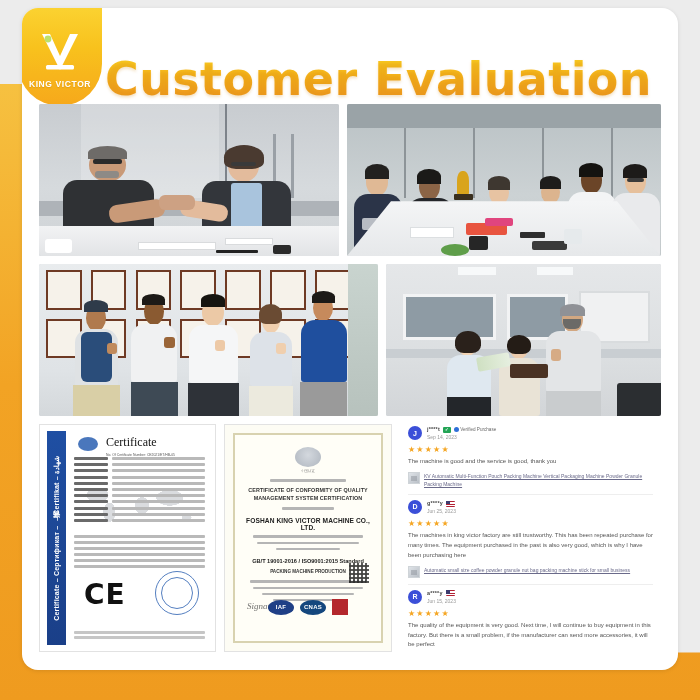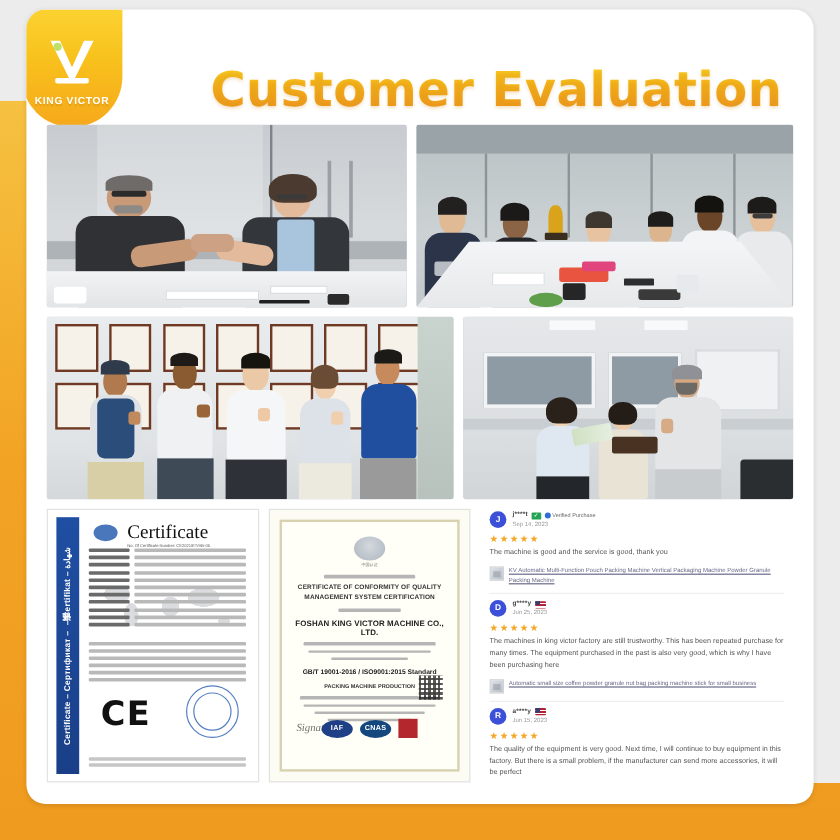--- a/index.html
+++ b/index.html
@@ -66,21 +66,21 @@
     color: #ffffff;
     font-size: 8.5px;
     font-weight: bold;
     letter-spacing: .6px;
     margin-top: 3px;
     text-shadow: 0 1px 1px rgba(180,120,0,.35);
   }
   .title {
     position: absolute;
     right: 26px; top: 44px;
-    font-size: 40px;
+    font-size: 46px;
     font-weight: bold;
     letter-spacing: .4px;
     background: linear-gradient(180deg, #f9d423 0%, #f6b21a 45%, #ef8f22 100%);
     -webkit-background-clip: text;
     background-clip: text;
     color: transparent;
     -webkit-text-fill-color: transparent;
     text-shadow: 0 2px 3px rgba(210,140,20,.25);
     font-family: "DejaVu Sans", sans-serif;
   }
@@ -156,21 +156,21 @@
   .ce-logo {
     position:absolute; left: 8px; top: 6px;
     width: 20px; height: 14px;
     border-radius: 50%;
     background: #2a5fb0;
     opacity:.85;
   }
   .ce-title {
     position: absolute; left: 36px; top: 4px;
     font-family: "Liberation Serif", serif;
-    font-size: 16px; color: #111;
+    font-size: 12px; color: #111;
   }
   .ce-sub {
     position:absolute; left: 36px; top: 22px;
     font-size: 3.4px; color:#555;
   }
   .ce-map {
     position:absolute; left: 4px; right: 4px; top: 46px; height: 52px;
     background:
       radial-gradient(ellipse 18px 12px at 18% 35%, #d7d9dc 60%, transparent 61%),
       radial-gradient(ellipse 10px 16px at 27% 68%, #d7d9dc 60%, transparent 61%),

